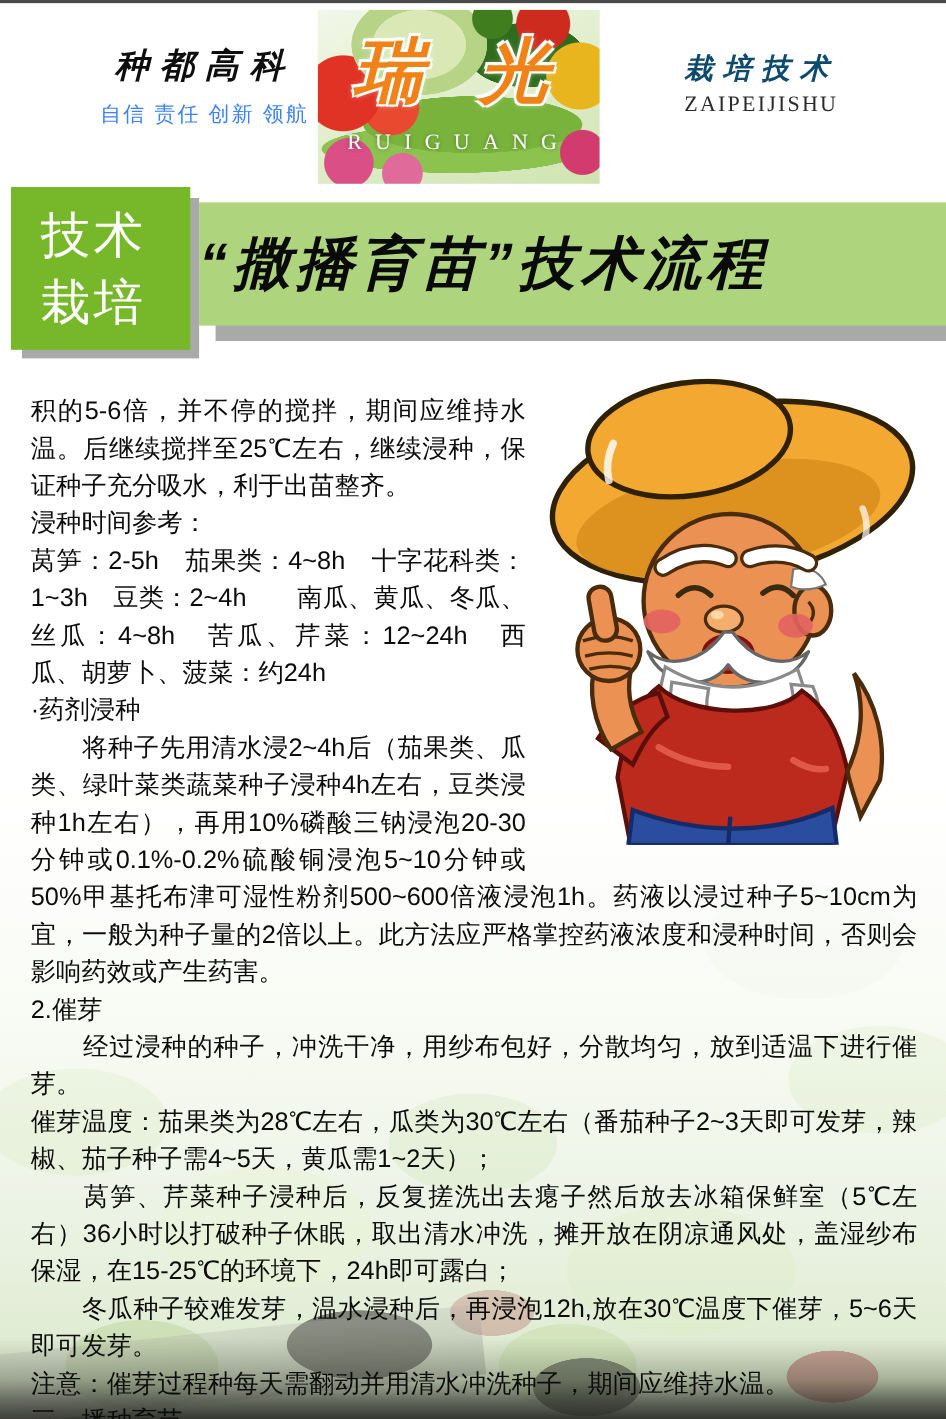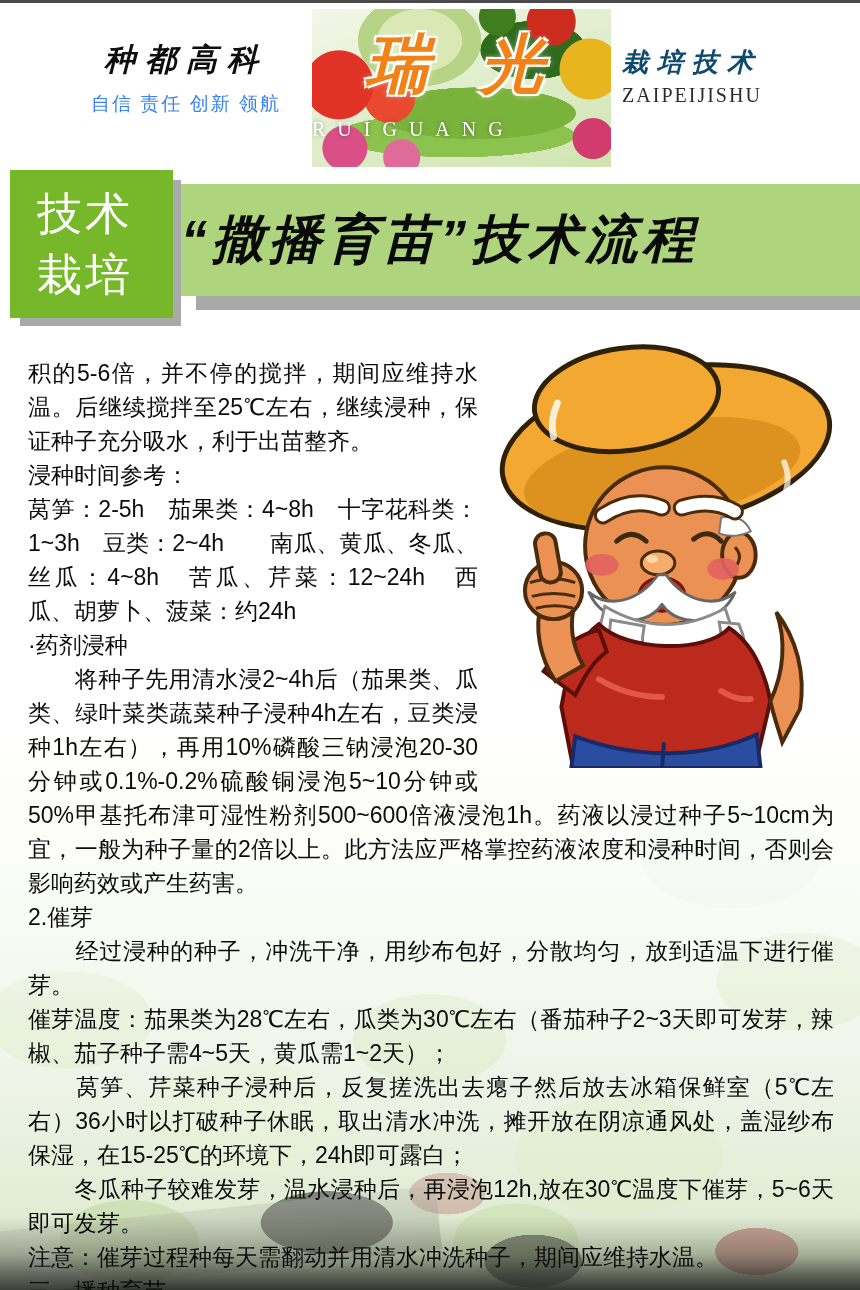--- a/index.html
+++ b/index.html
@@ -10,21 +10,21 @@
   }
   
   .header{position:relative;height:165px;background:#fff;}
   .brand{position:absolute;left:52px;top:36px;width:268px;text-align:center;}
   .brand-name{
     font-family:"DejaVu Serif", serif;font-style:italic;font-weight:bold;
     font-size:31px;letter-spacing:10px;color:#0e0e0e;white-space:nowrap;
   }
   .brand-slogan{margin-top:10px;font-size:19px;letter-spacing:2px;color:#3b82f6;white-space:nowrap;}
   .veg-logo{
-    position:absolute;left:312px;top:6px;width:299px;height:158px;overflow:hidden;
+    position:absolute;left:289px;top:6px;width:256px;height:158px;overflow:hidden;
     background-color:#eaf3dc;
     background-image:
       radial-gradient(circle at 80% 8%,  #cc2b1e 0 24px, transparent 25px),
       radial-gradient(circle at 62% 5%,  #3f7d1f 0 18px, transparent 19px),
       radial-gradient(ellipse 62px 46px at 36% 20%, #d9e8b4 0 68%, #b7d486 69% 99%, transparent 100%),
       radial-gradient(circle at 9% 48%,  #e03325 0 34px, transparent 35px),
       radial-gradient(circle at 26% 56%, #e8492f 0 25px, transparent 26px),
       radial-gradient(circle at 11% 88%, #d94f86 0 22px, transparent 23px),
       radial-gradient(circle at 30% 94%, #e06a9a 0 18px, transparent 19px),
       radial-gradient(circle at 94% 82%, #d13b6e 0 20px, transparent 21px),
@@ -34,21 +34,21 @@
       radial-gradient(ellipse 120px 22px at 48% 80%, #8cc24e 0 99%, transparent 100%),
       linear-gradient(160deg,#f2f7e8,#cfe4b0);
   }
   .logo-cn{
     position:absolute;left:0;top:12px;width:100%;text-align:center;
     font-family:"DejaVu Serif", serif;font-weight:bold;font-style:italic;
     font-size:64px;letter-spacing:14px;color:#f08218;
     text-shadow:-2px -2px 0 #fff,2px -2px 0 #fff,-2px 2px 0 #fff,2px 2px 0 #fff,0 0 6px #fff;
   }
   .logo-en{
-    position:absolute;left:0;bottom:26px;width:100%;
+    position:absolute;left:0;bottom:26px;width:100%;text-align:center;
     font-family:"Liberation Serif", serif;font-size:20px;letter-spacing:12px;color:#fff;
     text-shadow:0 0 4px rgba(0,0,0,.35);
   }
   .header-right{position:absolute;right:48px;top:42px;width:240px;text-align:center;}
   .right-title{
     font-family:"DejaVu Serif", serif;font-style:italic;font-weight:bold;
     font-size:26px;letter-spacing:9px;color:#0c4a6e;white-space:nowrap;
   }
   .right-sub{margin-top:4px;font-family:"Liberation Serif", serif;font-size:20px;letter-spacing:2px;color:#2b2b2b;}
   

